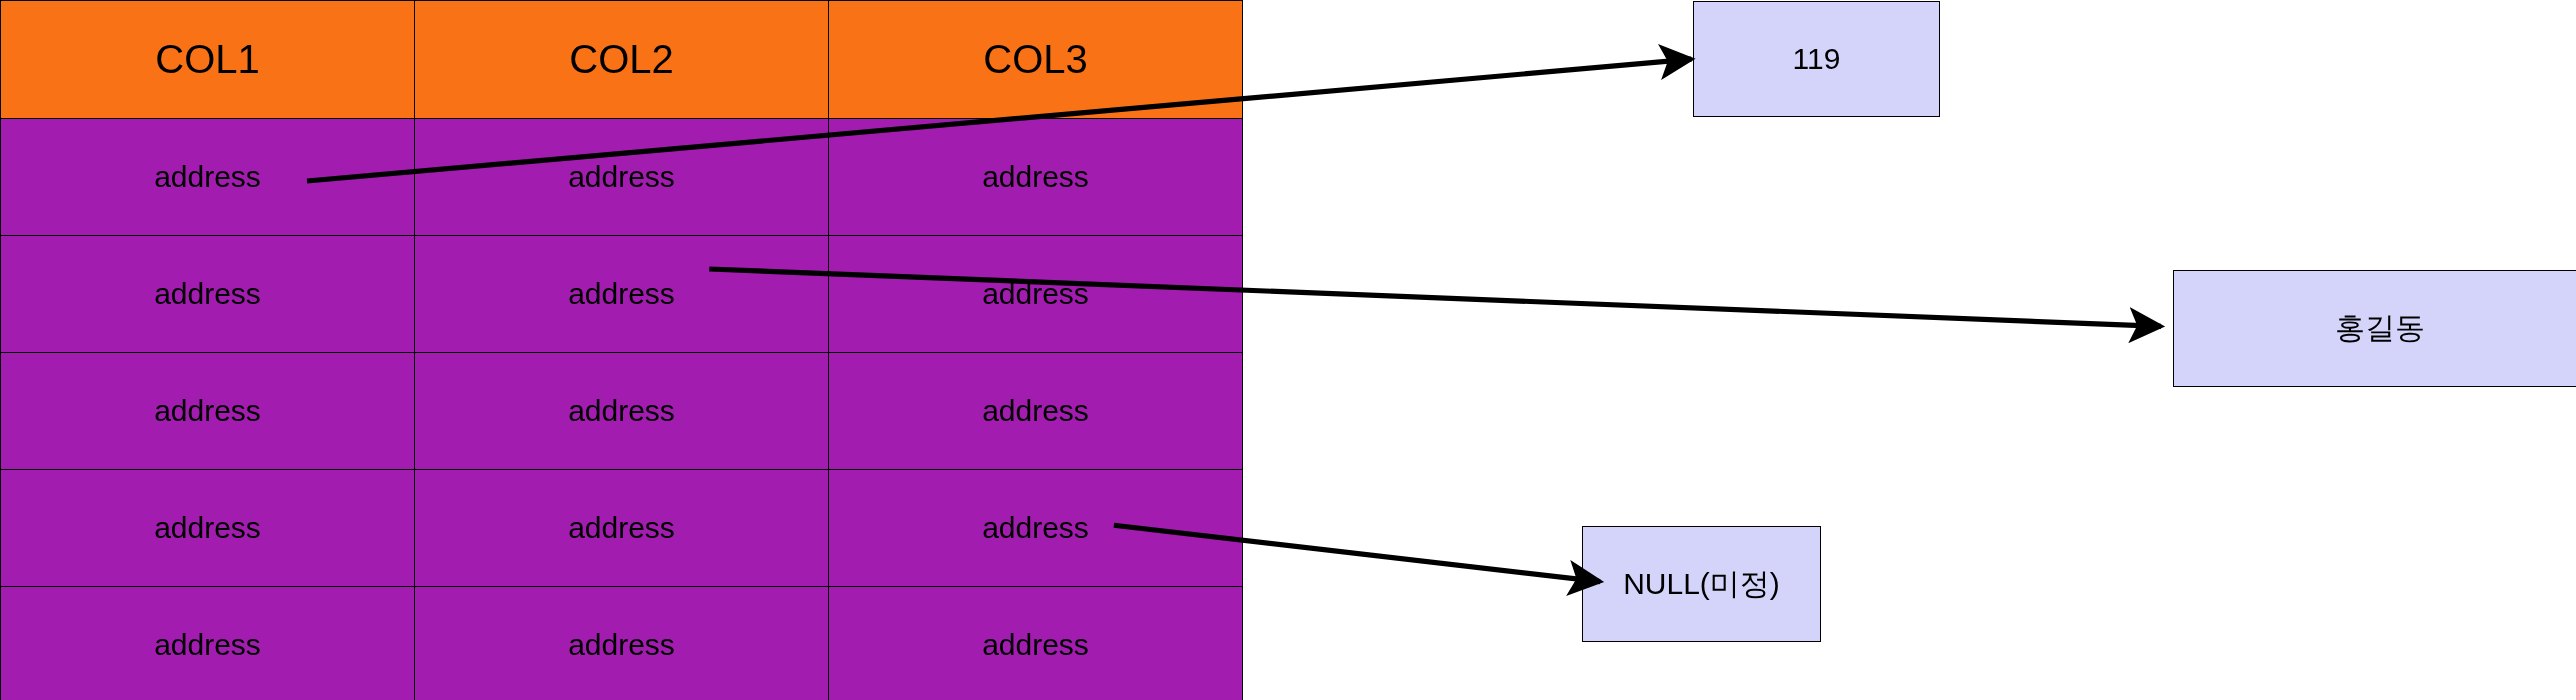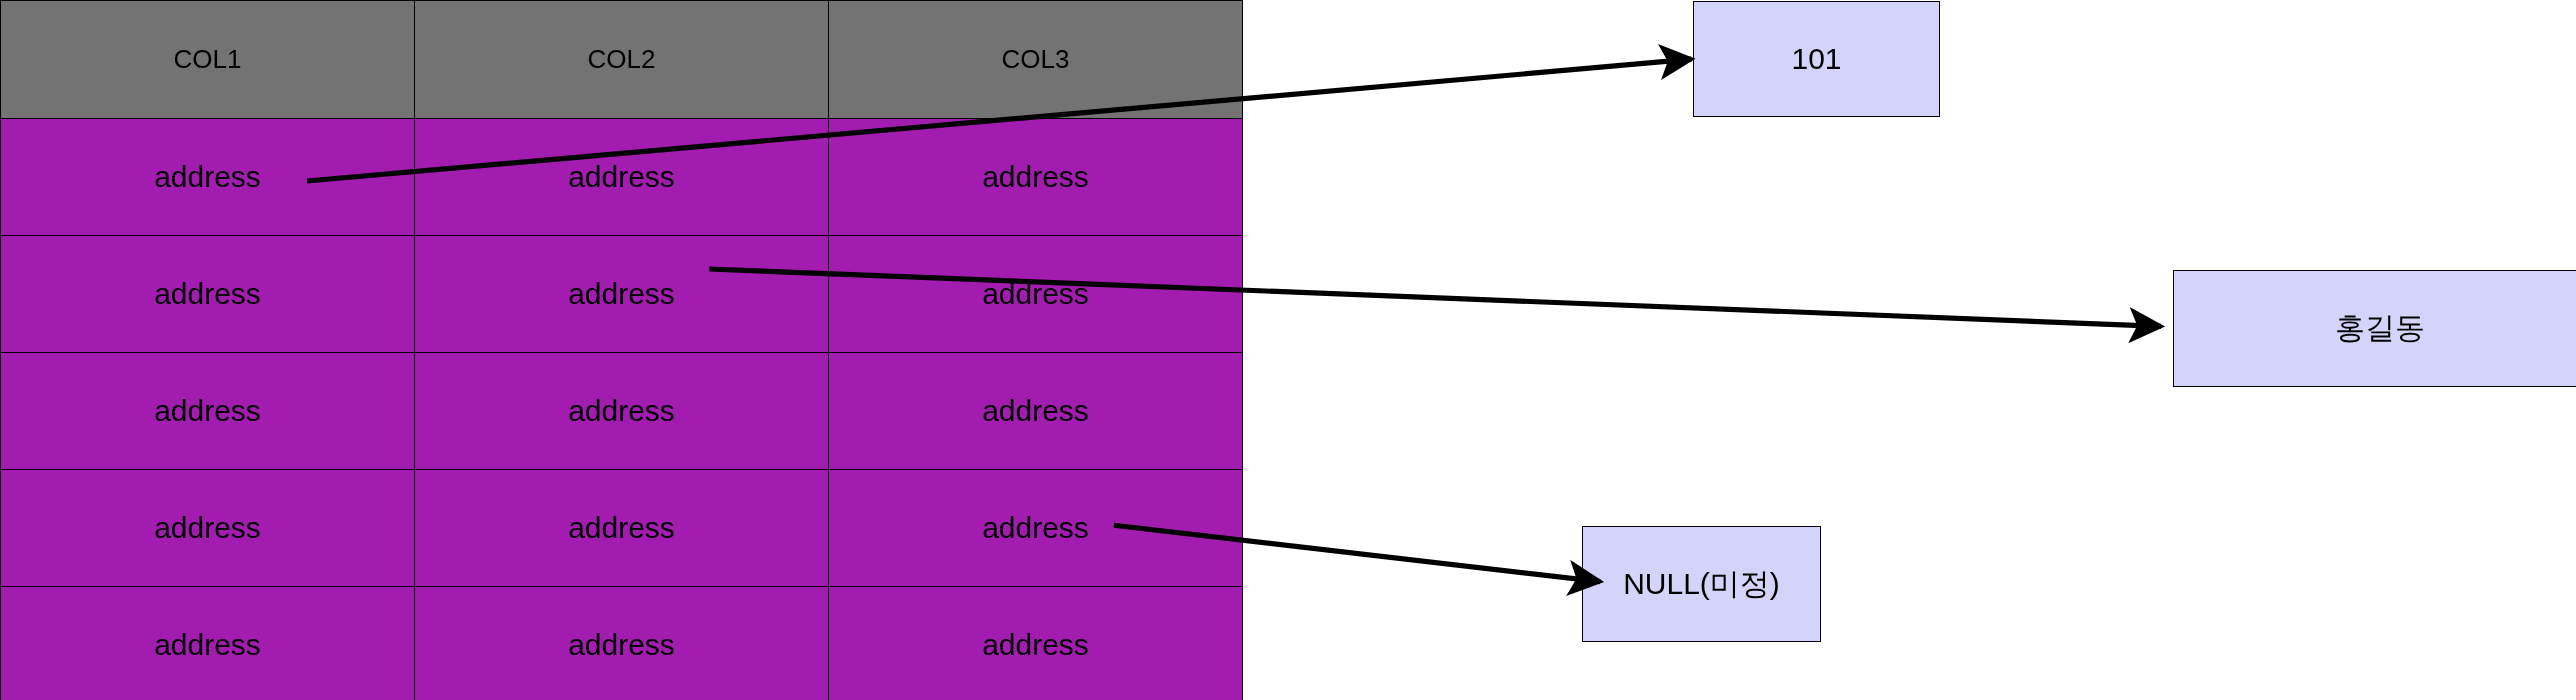--- a/index.html
+++ b/index.html
@@ -39,23 +39,23 @@
   #data-table th,
   #data-table td {
     border: 1.2px solid #000000;
     text-align: center;
     vertical-align: middle;
     font-weight: normal;
     color: #000000;
     padding: 0;
   }
   #data-table th {
-    background: #737373;
+    background: #f97316;
     height: 117px;
-    font-size: 26px;
+    font-size: 40px;
     text-align: center;
   }
   #data-table td {
     background: #a21caf;
     height: 116px;
     font-size: 30px;
     border-top-width: 0.6px;
     border-bottom-width: 0.6px;
   }
   #data-table tbody tr:last-child td {
@@ -136,21 +136,21 @@
       </tr>
       <tr>
         <td>address</td>
         <td>address</td>
         <td>address</td>
       </tr>
     </tbody>
   </table>
 
   <div class="callout" id="box-101">
-    <span>101</span>
+    <span>119</span>
   </div>
 
   <div class="callout" id="box-hong">
     <span>홍길동</span>
   </div>
 
   <div class="callout" id="box-null">
     <span>NULL(미정)</span>
   </div>
 

